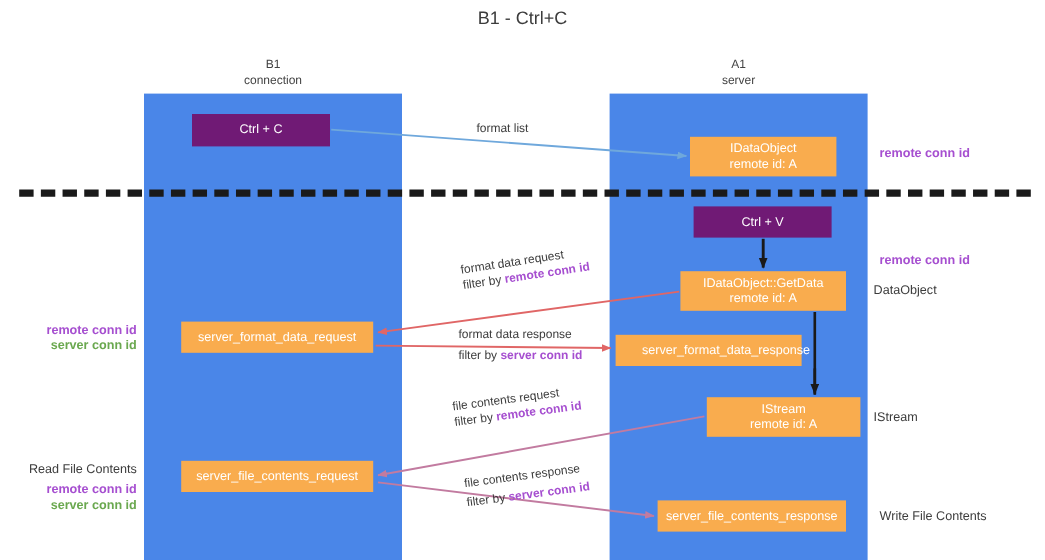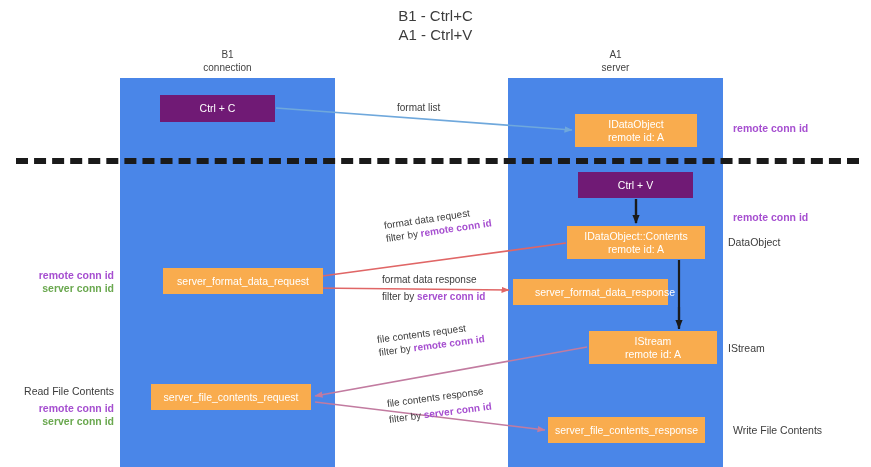--- a/index.html
+++ b/index.html
@@ -61,21 +61,21 @@
     padding:2px 4px;
   }
   .node.green{background:#701a75;}
   .node.orange{background:#f9ac4e;}
   .node .ln{display:block;white-space:nowrap;}
 
   #n-ctrlc{left:160px;top:95px;width:115px;height:27px;}
   #n-idataobject{left:575px;top:114px;width:122px;height:33px;}
   #n-ctrlv{left:578px;top:172px;width:115px;height:26px;}
   #n-getdata{left:567px;top:226px;width:138px;height:33px;}
-  #n-sfdreq{left:151px;top:268px;width:160px;height:26px;margin-left:12px;}
+  #n-sfdreq{left:151px;top:268px;width:160px;height:26px;}
   #n-sfdresp{left:513px;top:279px;width:155px;height:26px;padding-left:33px;}
   #n-istream{left:589px;top:331px;width:128px;height:33px;}
   #n-sfcreq{left:151px;top:384px;width:160px;height:26px;}
   #n-sfcresp{left:548px;top:417px;width:157px;height:26px;}
 
   
   .annot{
     position:absolute;
     font-size:10.5px;
     line-height:13px;
@@ -116,21 +116,20 @@
   svg#arrows{position:absolute;left:0;top:0;width:871px;height:467px;
              pointer-events:none;}
 </style>
 </head>
 <body>
 
 <div id="canvas">
 
   <div id="title">
     <span>B1 - Ctrl+C</span>
-    <span>A1 - Ctrl+V</span>
   </div>
 
   <div class="lane-header" id="hdr-b1">
     <span class="l1">B1</span>
     <span class="l2">connection</span>
   </div>
   <div class="lane-header" id="hdr-a1">
     <span class="l1">A1</span>
     <span class="l2">server</span>
   </div>
@@ -180,21 +179,21 @@
   <div class="node orange" id="n-idataobject">
     <span class="ln">IDataObject</span>
     <span class="ln">remote id: A</span>
   </div>
 
   <div class="node green" id="n-ctrlv">
     <span class="ln">Ctrl + V</span>
   </div>
 
   <div class="node orange" id="n-getdata">
-    <span class="ln">IDataObject::Contents</span>
+    <span class="ln">IDataObject::GetData</span>
     <span class="ln">remote id: A</span>
   </div>
 
   <div class="node orange" id="n-sfdreq">
     <span class="ln">server_format_data_request</span>
   </div>
 
   <div class="node orange" id="n-sfdresp">
     <span class="ln">server_format_data_response</span>
   </div>

